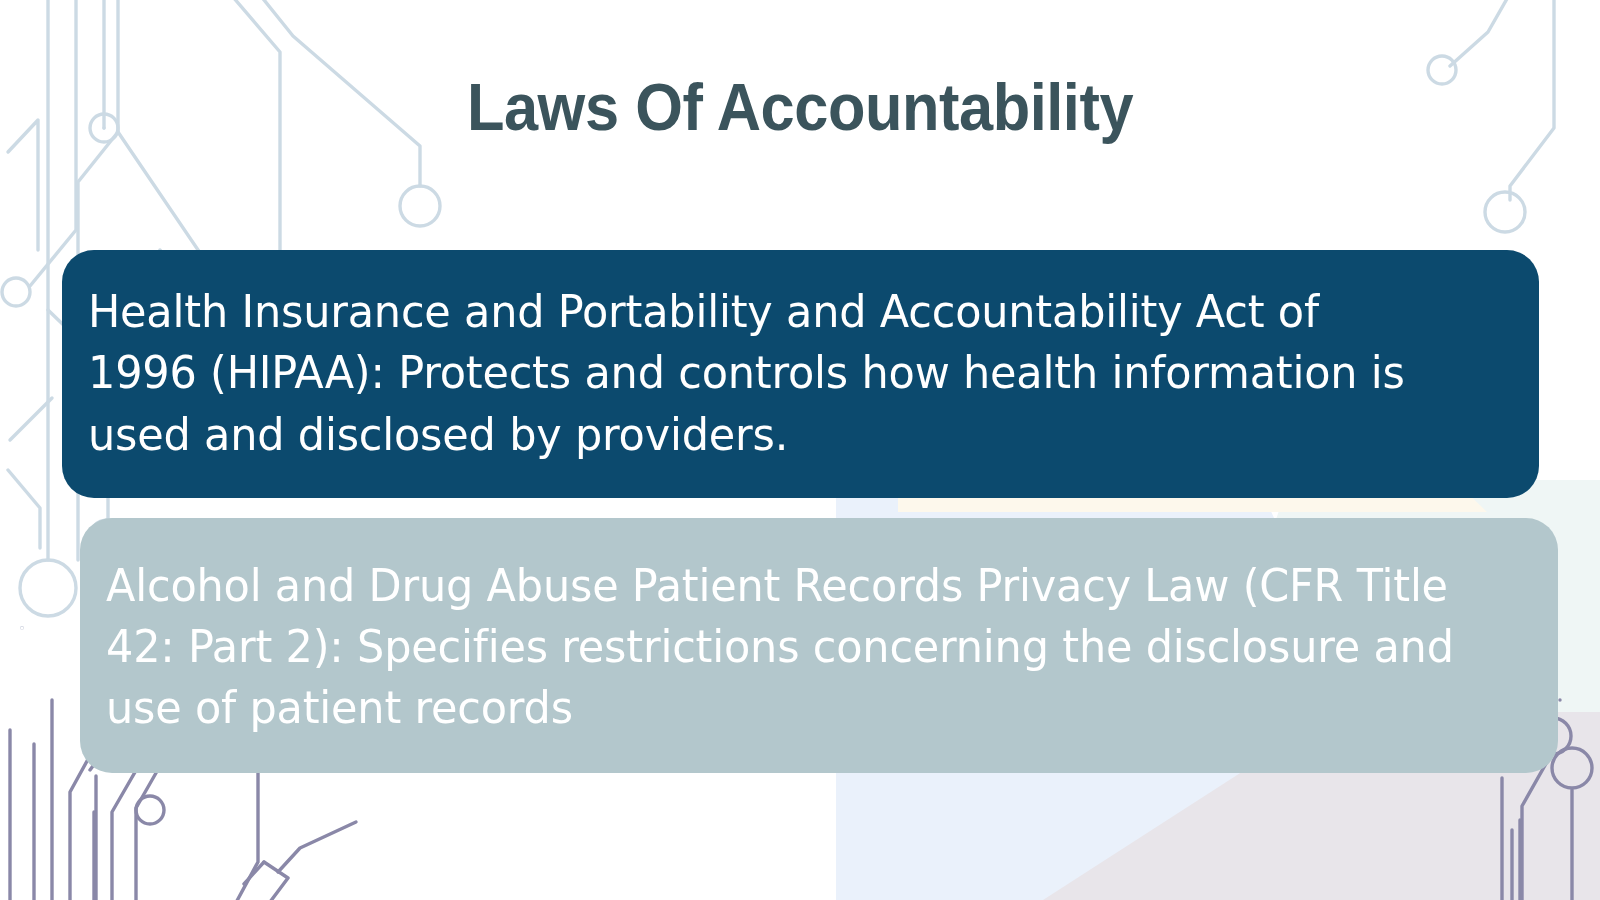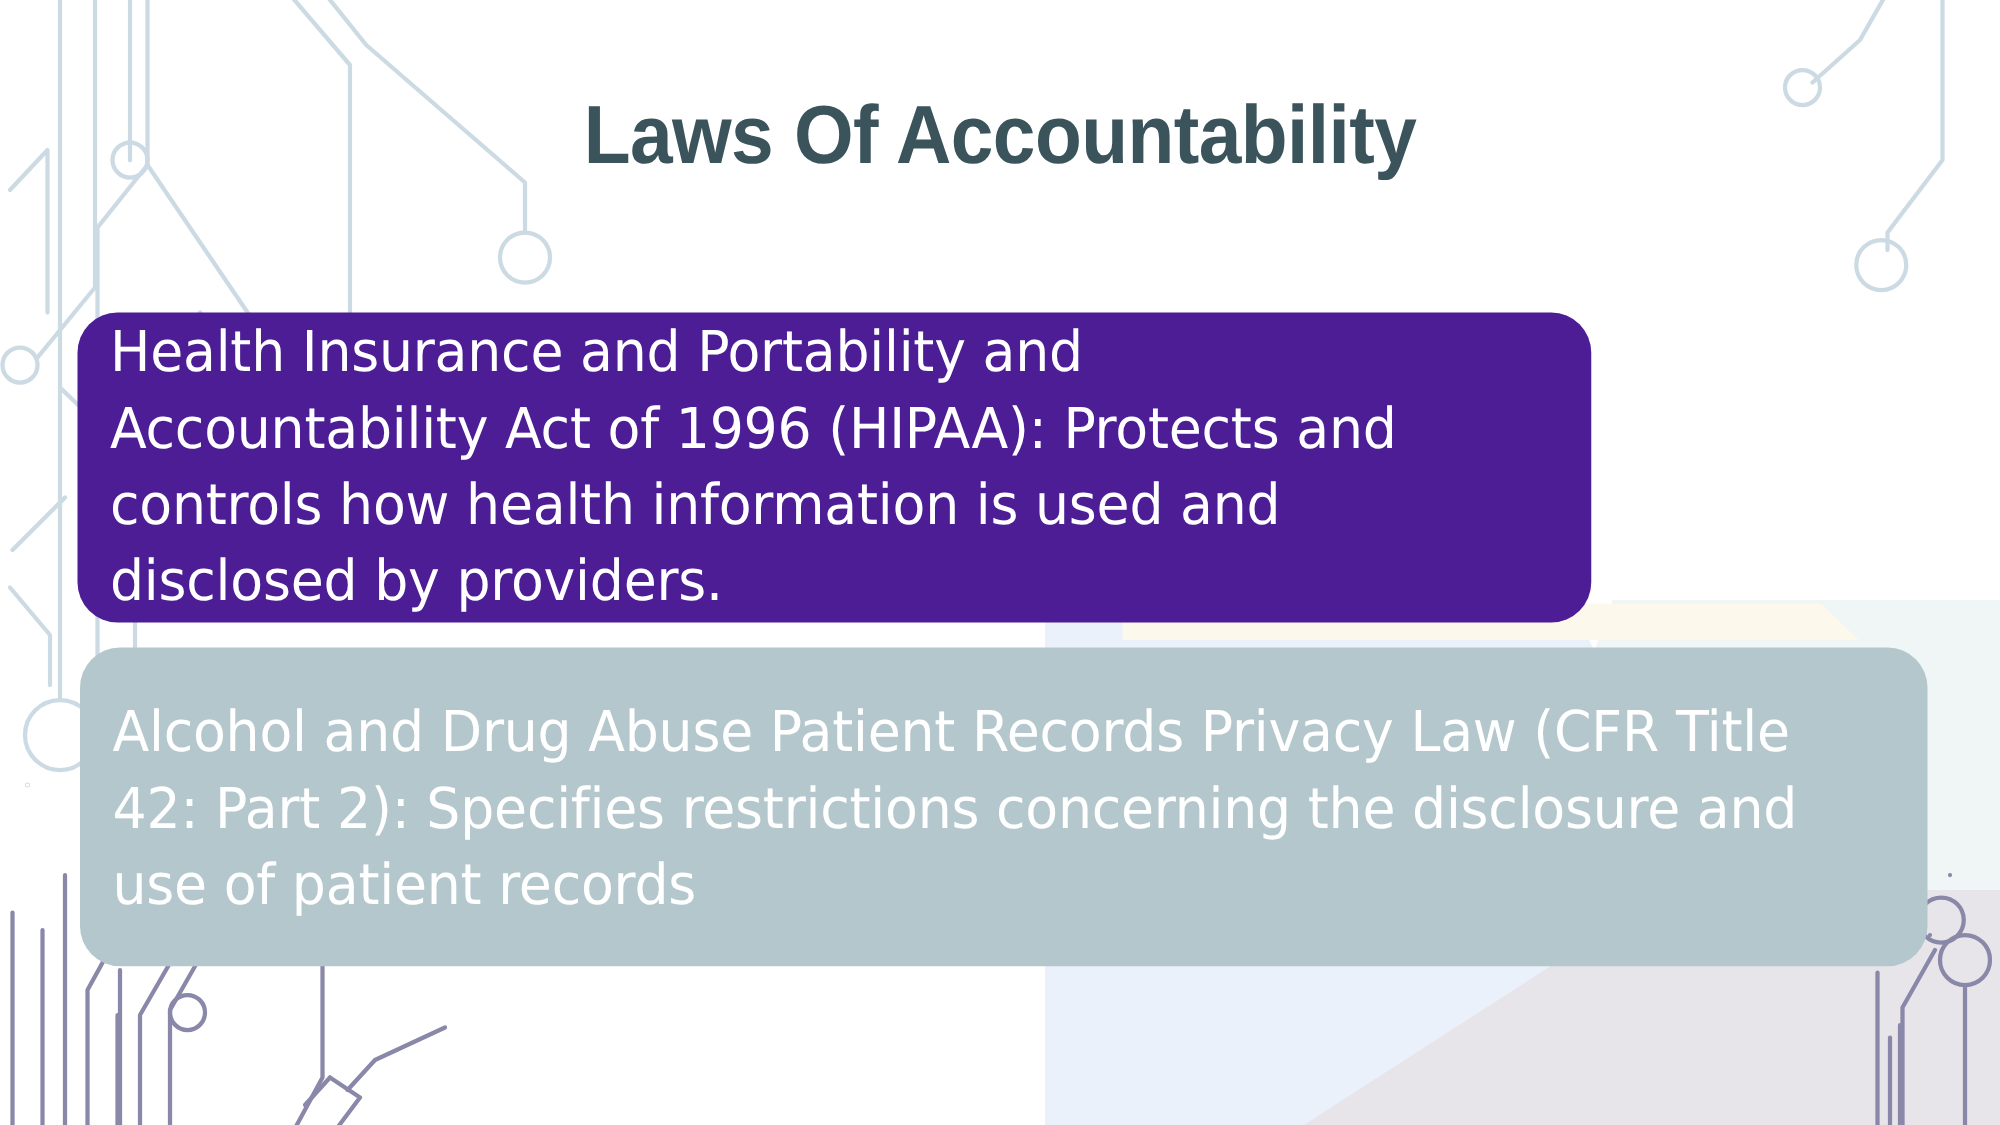--- a/index.html
+++ b/index.html
@@ -62,29 +62,29 @@
     font-size: 45px;
     line-height: 1.36;
     letter-spacing: -0.2px;
     transform: scaleX(0.955);
     transform-origin: left center;
   }
 
   #card-hipaa {
     left: 62px;
     top: 250px;
-    width: 1211px;
+    width: 1477px;
     height: 248px;
-    background: #4c1d95;
+    background: #0c4a6e;
     padding: 0 54px 0 26px;
   }
   #card-hipaa .card-text { margin-top: -2px; }
 
   #card-cfr {
-    left: 64px;
+    left: 80px;
     top: 518px;
     width: 1478px;
     height: 255px;
     background: #b3c7cc;
     padding: 0 34px 0 26px;
   }
   #card-cfr .card-text { margin-top: 2px; }
 </style>
 </head>
 <body>

